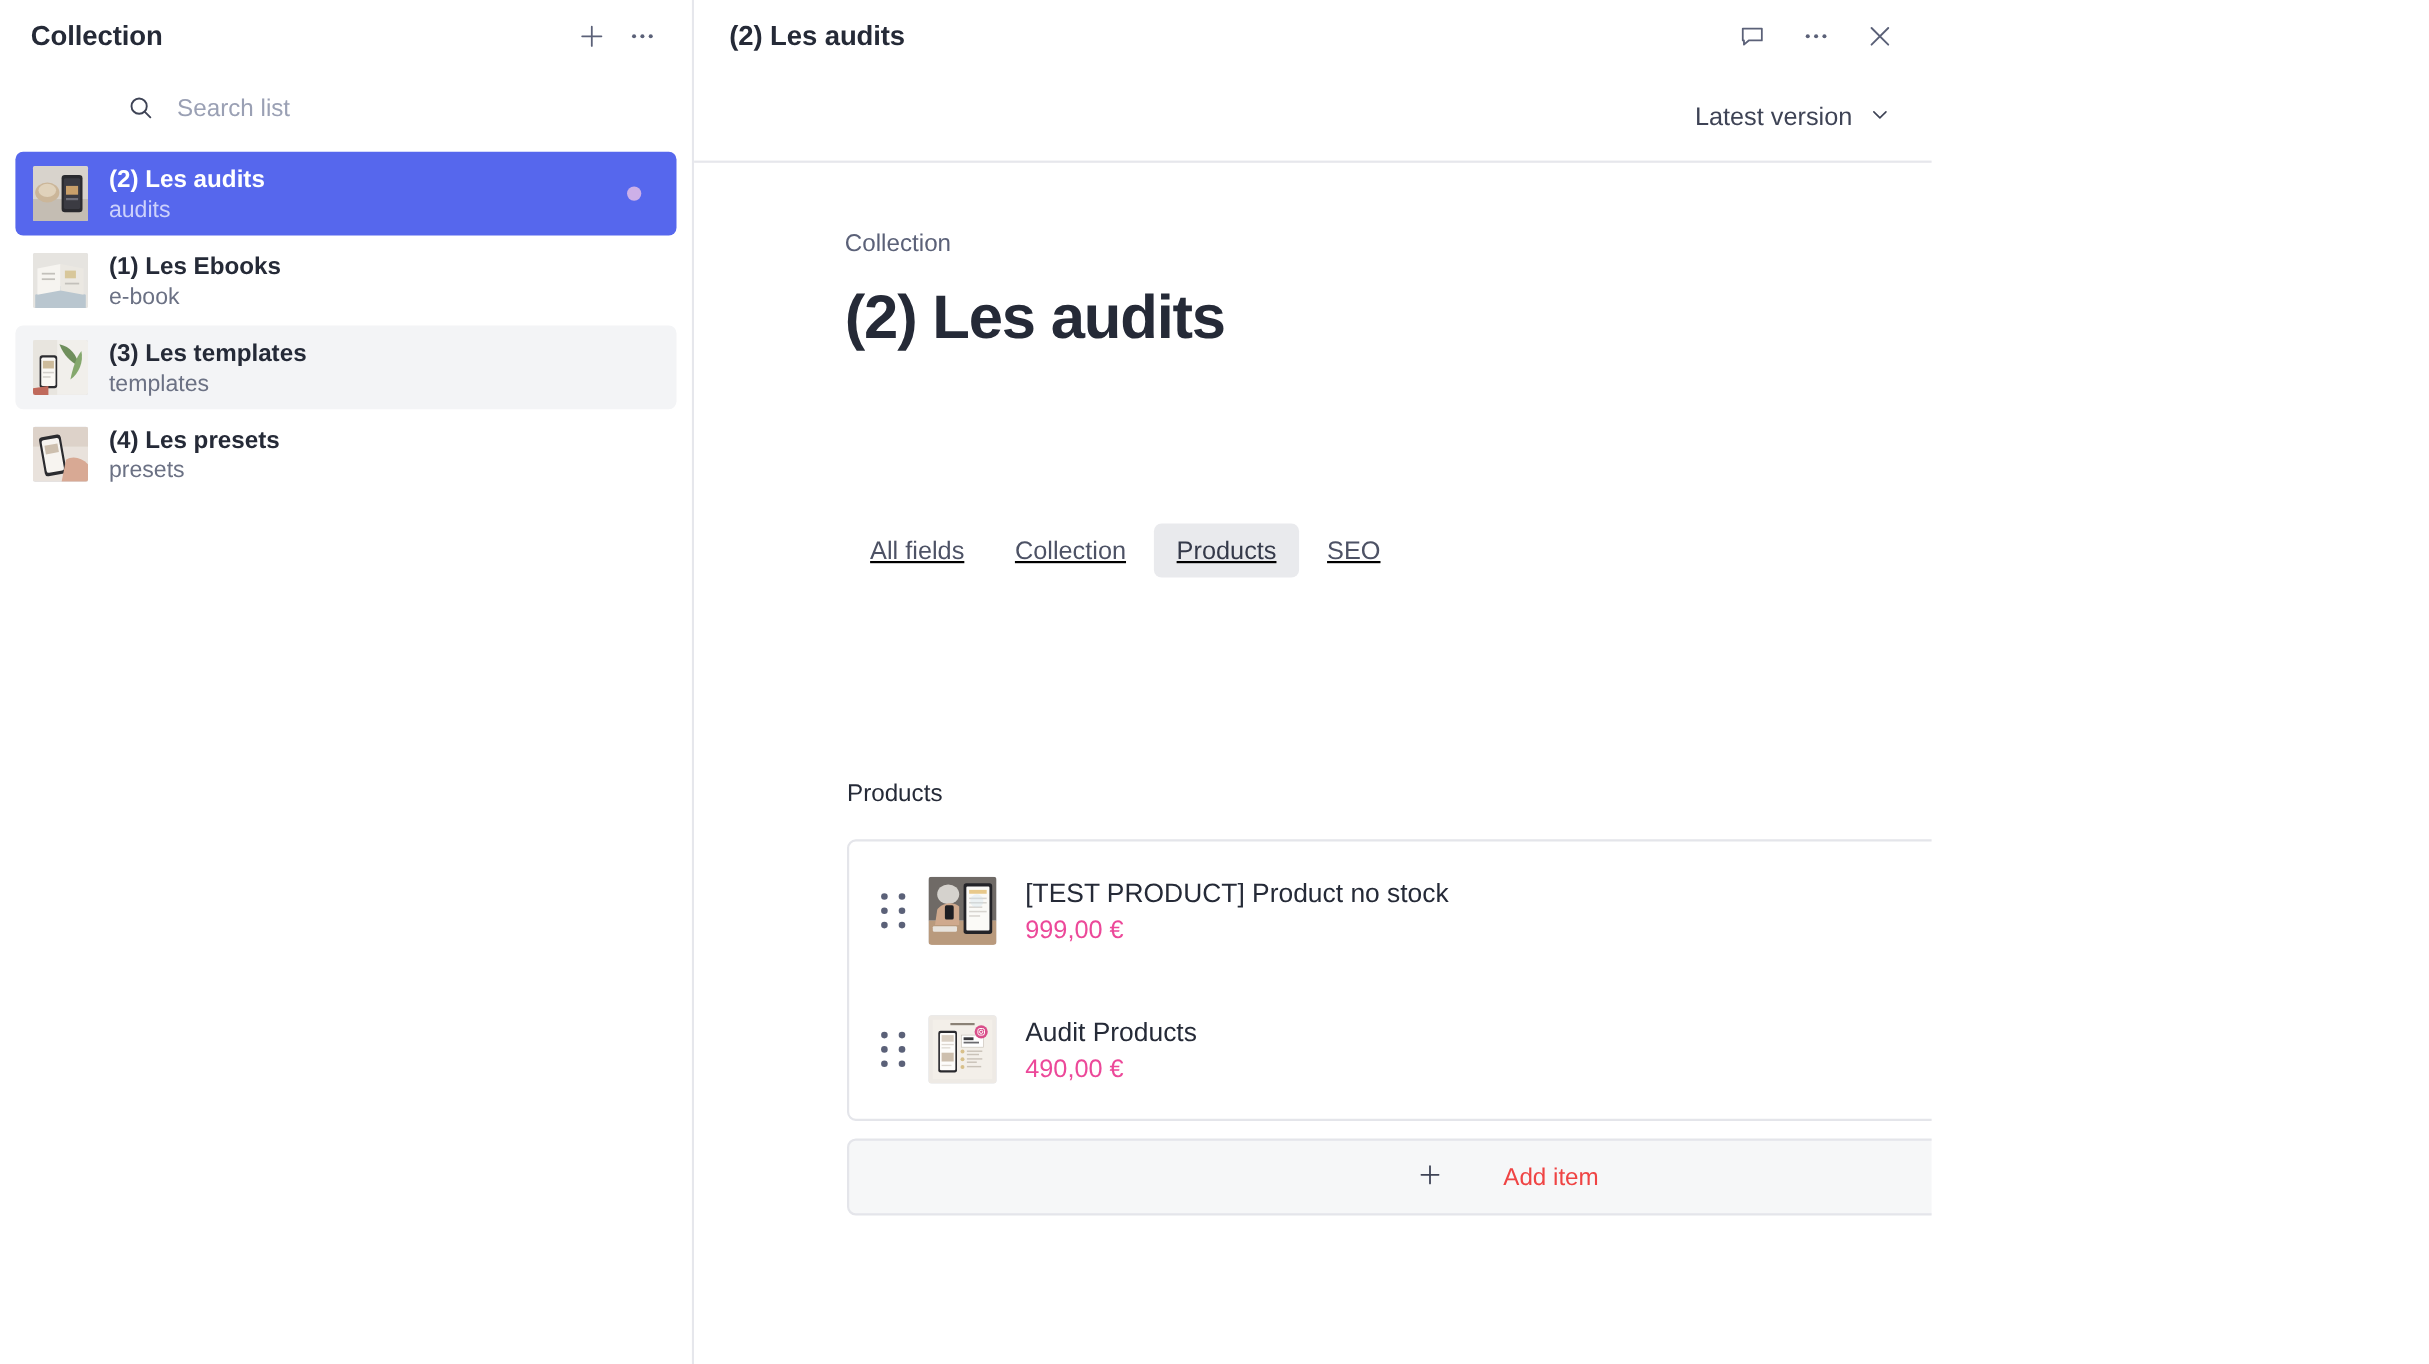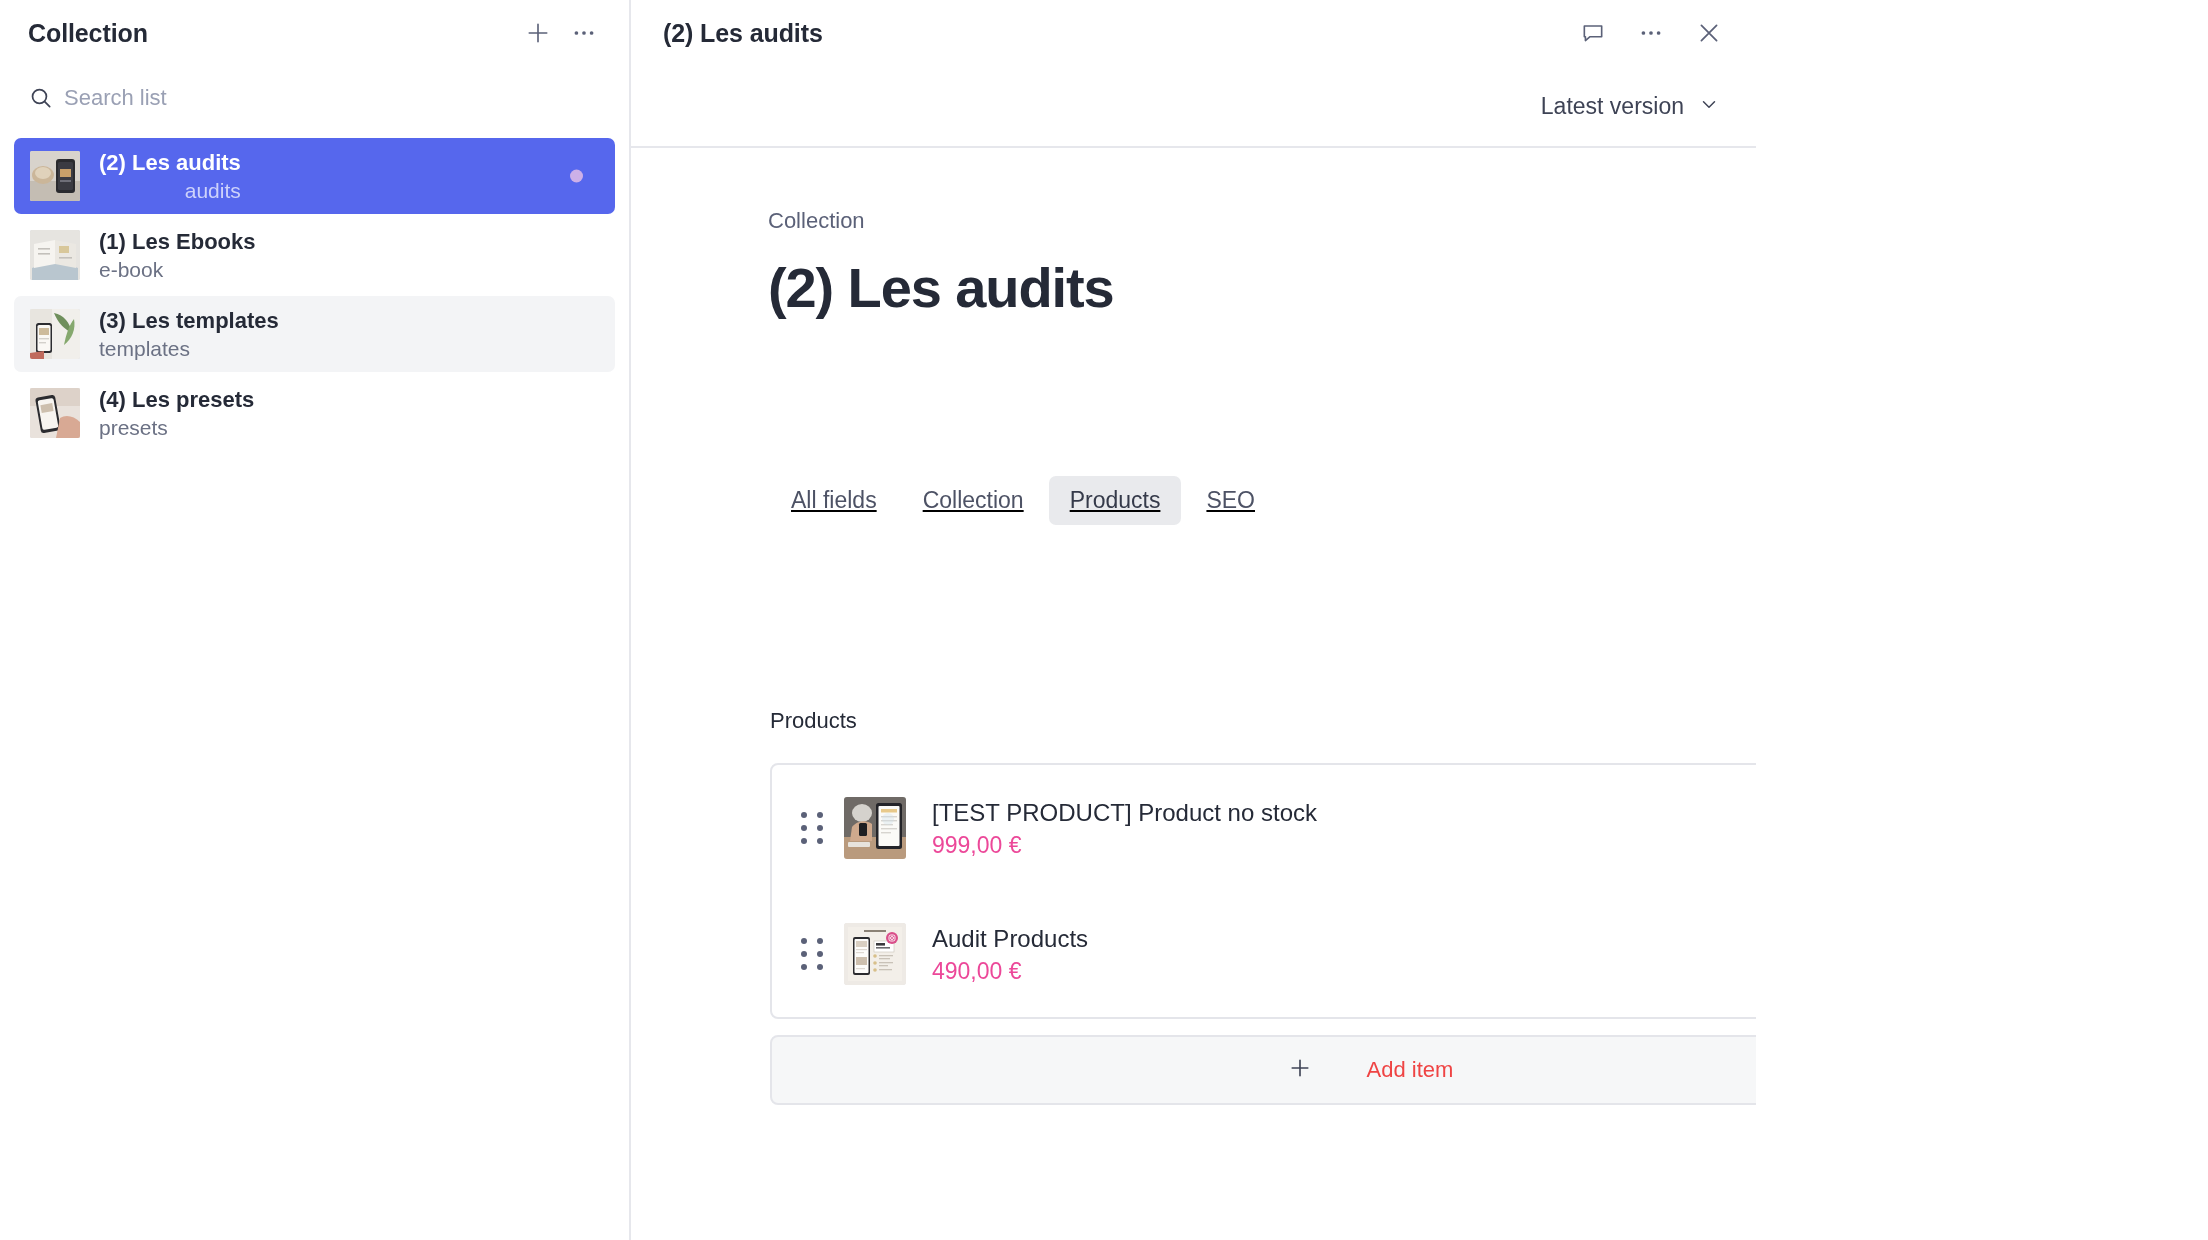--- a/index.html
+++ b/index.html
@@ -56,22 +56,23 @@
     border-radius: 5px;
     color: #5b6178;
   }
   .head-icon-btn svg { display: block; }
 
   .search-row {
     height: 64px;
     display: flex;
     align-items: center;
     padding: 0 28px;
-    gap: 10px;
-    flex: none;
+    gap: 20px;
+    flex: none;
+    justify-content: flex-end;
   }
   .search-icon { color: #3e4355; display: flex; }
   .search-input {
     border: none;
     outline: none;
     font-family: "Liberation Sans", sans-serif;
     font-size: 22px;
     color: #252a37;
     background: transparent;
     width: 440px;
@@ -118,21 +119,21 @@
     line-height: 27px;
     white-space: nowrap;
   }
   .item-sub {
     font-size: 21px;
     color: #6b7184;
     line-height: 26px;
     white-space: nowrap;
   }
   .list-item.selected .item-title { color: #ffffff; font-weight: 700; }
-  .list-item.selected .item-sub   { color: #cdd2fb; text-align: right; }
+  .list-item.selected .item-sub   { color: #cdd2fb; }
 
   .item-dot {
     position: absolute;
     right: 32px;
     top: 50%;
     transform: translateY(-50%);
     width: 13px;
     height: 13px;
     border-radius: 50%;
     background: #cdb0e8;

